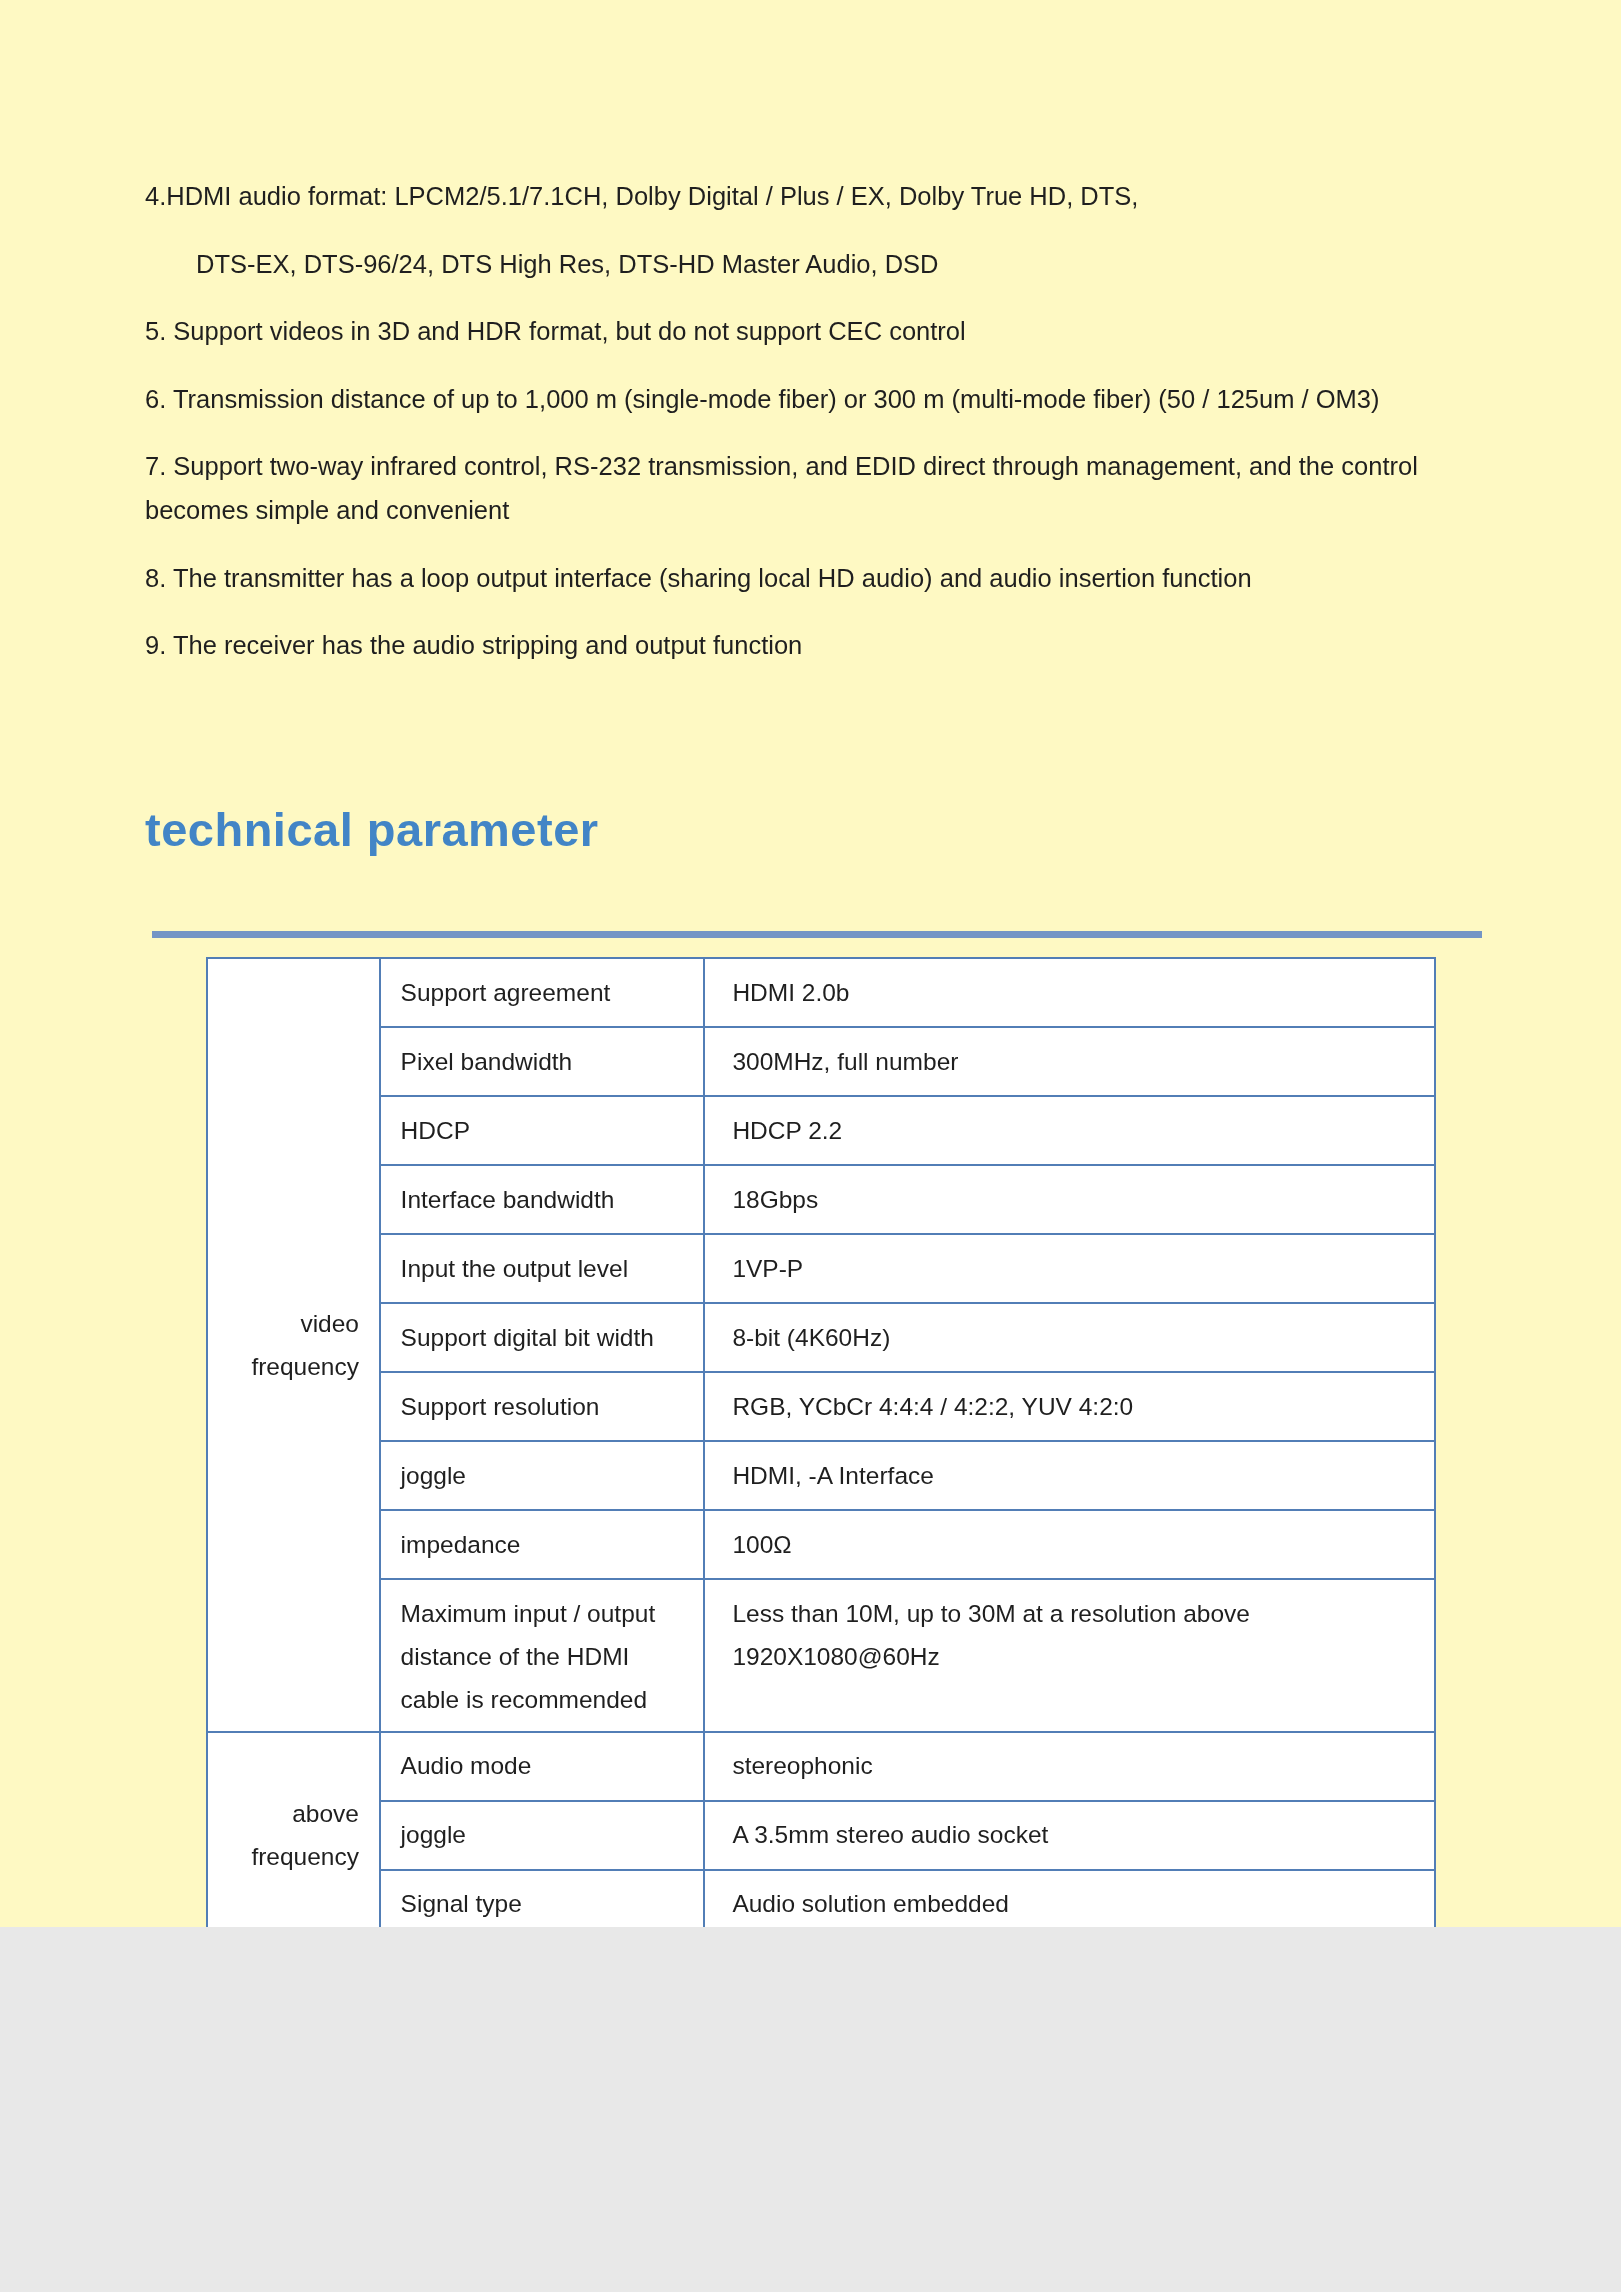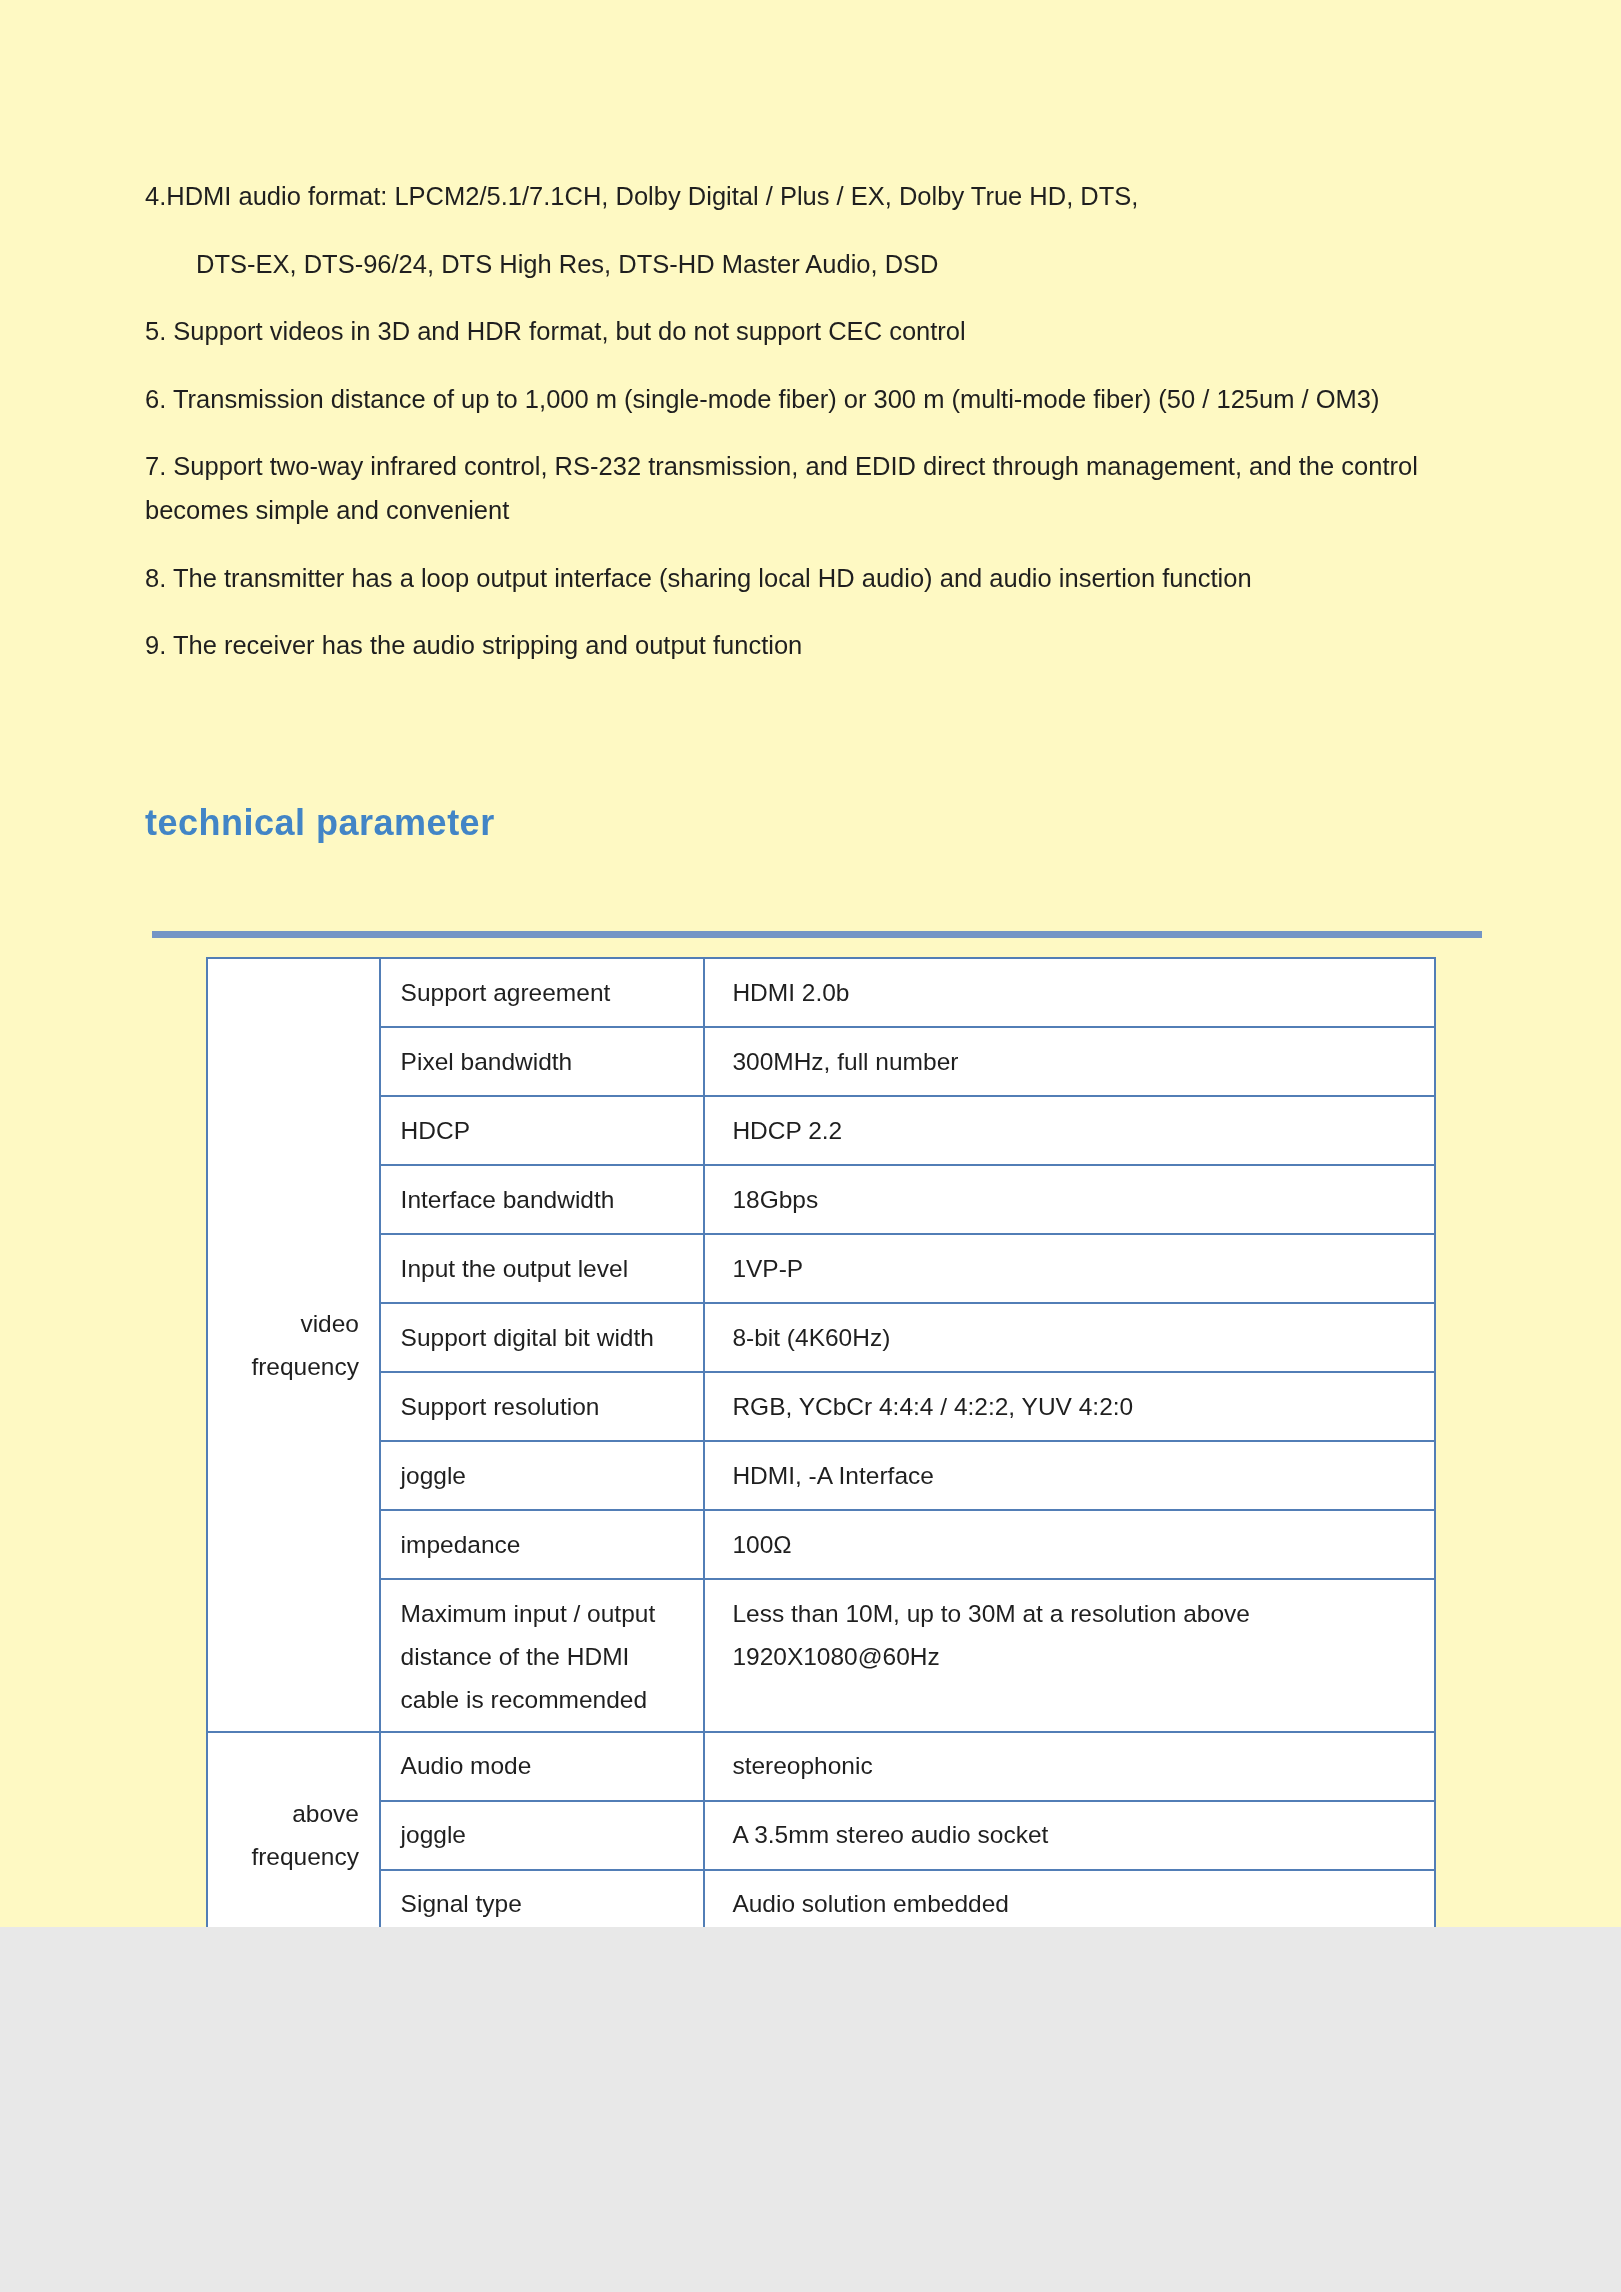--- a/index.html
+++ b/index.html
@@ -20,21 +20,21 @@
     font-size:25.5px;
     line-height:44px;
   }
   .features p{margin:0 0 23.5px 0;}
   .features p.indent{padding-left:51px;}
   
   .section-title{
     position:absolute;
     left:145px; top:802px;
     margin:0;
-    font-size:36px;
+    font-size:47px;
     font-weight:bold;
     color:#4285c6;
     letter-spacing:0.5px;
   }
   .section-rule{
     position:absolute;
     left:152px; top:931px;
     width:1330px; height:6.9px;
     background:#7495c5;
   }

